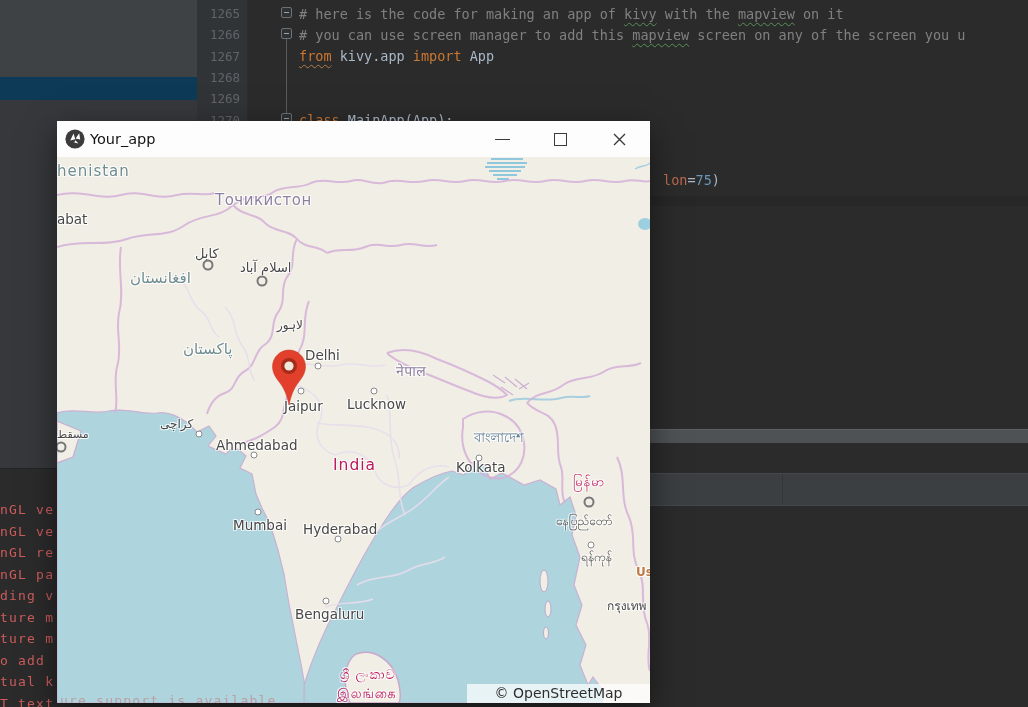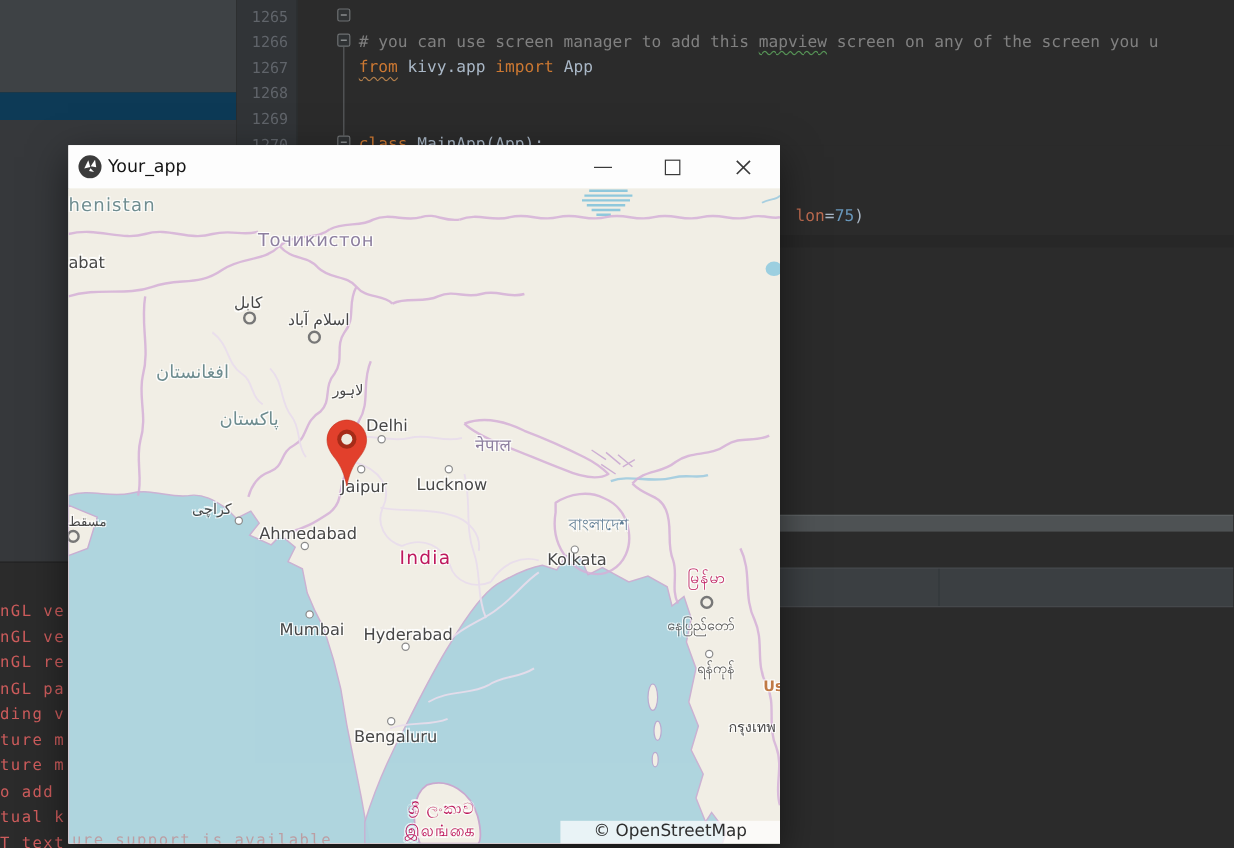--- a/index.html
+++ b/index.html
@@ -84,21 +84,21 @@
       <div class="con-line" style="color: rgb(205, 92, 92);">ture m</div>
       <div class="con-line" style="color: rgb(205, 92, 92);">o add</div>
       <div class="con-line" style="color: rgb(205, 92, 92);">tual k</div>
       <div class="con-line" style="color: rgb(205, 92, 92);">T text</div>
     </div>
 </div>
 
 <div class="abs editor-top">
   <div class="abs gutter"></div>
   <div class="abs code-lines">
-      <div class="code-line"><span class="ln">1265</span></div>
+      <div class="code-line"><span class="ln">1265</span><span class="lt"><span class="tk-cmt"># here is the code for making an app of </span><span class="tk-cmt tk-wg">kivy</span><span class="tk-cmt"> with the </span><span class="tk-cmt tk-wg">mapview</span><span class="tk-cmt"> on it</span></span></div>
       <div class="code-line"><span class="ln">1266</span><span class="lt"><span class="tk-cmt"># you can use screen manager to add this </span><span class="tk-cmt tk-wg">mapview</span><span class="tk-cmt"> screen on any of the screen you u</span></span></div>
       <div class="code-line"><span class="ln">1267</span><span class="lt"><span class="tk-kw tk-wo">from</span><span class="tk-plain"> kivy.app </span><span class="tk-kw">import</span><span class="tk-plain"> App</span></span></div>
       <div class="code-line"><span class="ln">1268</span><span class="lt"></span></div>
       <div class="code-line"><span class="ln">1269</span><span class="lt"></span></div>
       <div class="code-line"><span class="ln">1270</span><span class="lt"><span class="tk-kw">class</span><span class="tk-plain"> MainApp(App):</span></span></div>
     </div>
   <div class="abs fold-box" style="left:84px;top:7px;"></div>
   <div class="abs fold-box" style="left:84px;top:28px;"></div>
   <div class="abs fold-line" style="left:89px;top:39px;height:74px;"></div>
   <div class="abs fold-box" style="left:84px;top:113px;"></div>
@@ -199,21 +199,21 @@
         <line x1="462" y1="232" x2="472" y2="226"></line>
       </g>
     </svg>
 
     <div class="abs" style="left:0;top:0;width:593px;height:546px;">
         <span class="ml ml-teal" style="left: 0px; top: 5px;">henistan</span>
         <span class="ml ml-cpurple" style="left: 158px; top: 34px; font-size: 15px;">Точикистон</span>
         <span class="ml ml-city" style="left: 0px; top: 54px;">abat</span>
         <span class="ml ml-city" style="left: 138px; top: 89px; font-size: 13px;">کابل</span>
         <span class="ml ml-city" style="left: 183px; top: 103px; font-size: 13px;">اسلام آباد</span>
-        <span class="ml ml-teal" style="left: 73px; top: 112px; margin-top: 32px;">افغانستان</span>
+        <span class="ml ml-teal" style="left: 73px; top: 112px;">افغانستان</span>
         <span class="ml ml-city" style="left: 220px; top: 161px; font-size: 12px;">لاہور</span>
         <span class="ml ml-teal" style="left: 126px; top: 183px;">پاکستان</span>
         <span class="ml ml-city" style="left: 248px; top: 190px;">Delhi</span>
         <span class="ml ml-cpurple" style="left: 339px; top: 204px;">नेपाल</span>
         <span class="ml ml-city" style="left: 227px; top: 241px;">Jaipur</span>
         <span class="ml ml-city" style="left: 290px; top: 239px;">Lucknow</span>
         <span class="ml ml-city" style="left: 103px; top: 260px; font-size: 12px; text-align: center;">کراچی</span>
         <span class="ml ml-city" style="left: 159px; top: 280px;">Ahmedabad</span>
         <span class="ml ml-slate" style="left: 417px; top: 271px;">বাংলাদেশ</span>
         <span class="ml ml-purple" style="left: 276px; top: 299px; font-size: 15.5px;">India</span>

